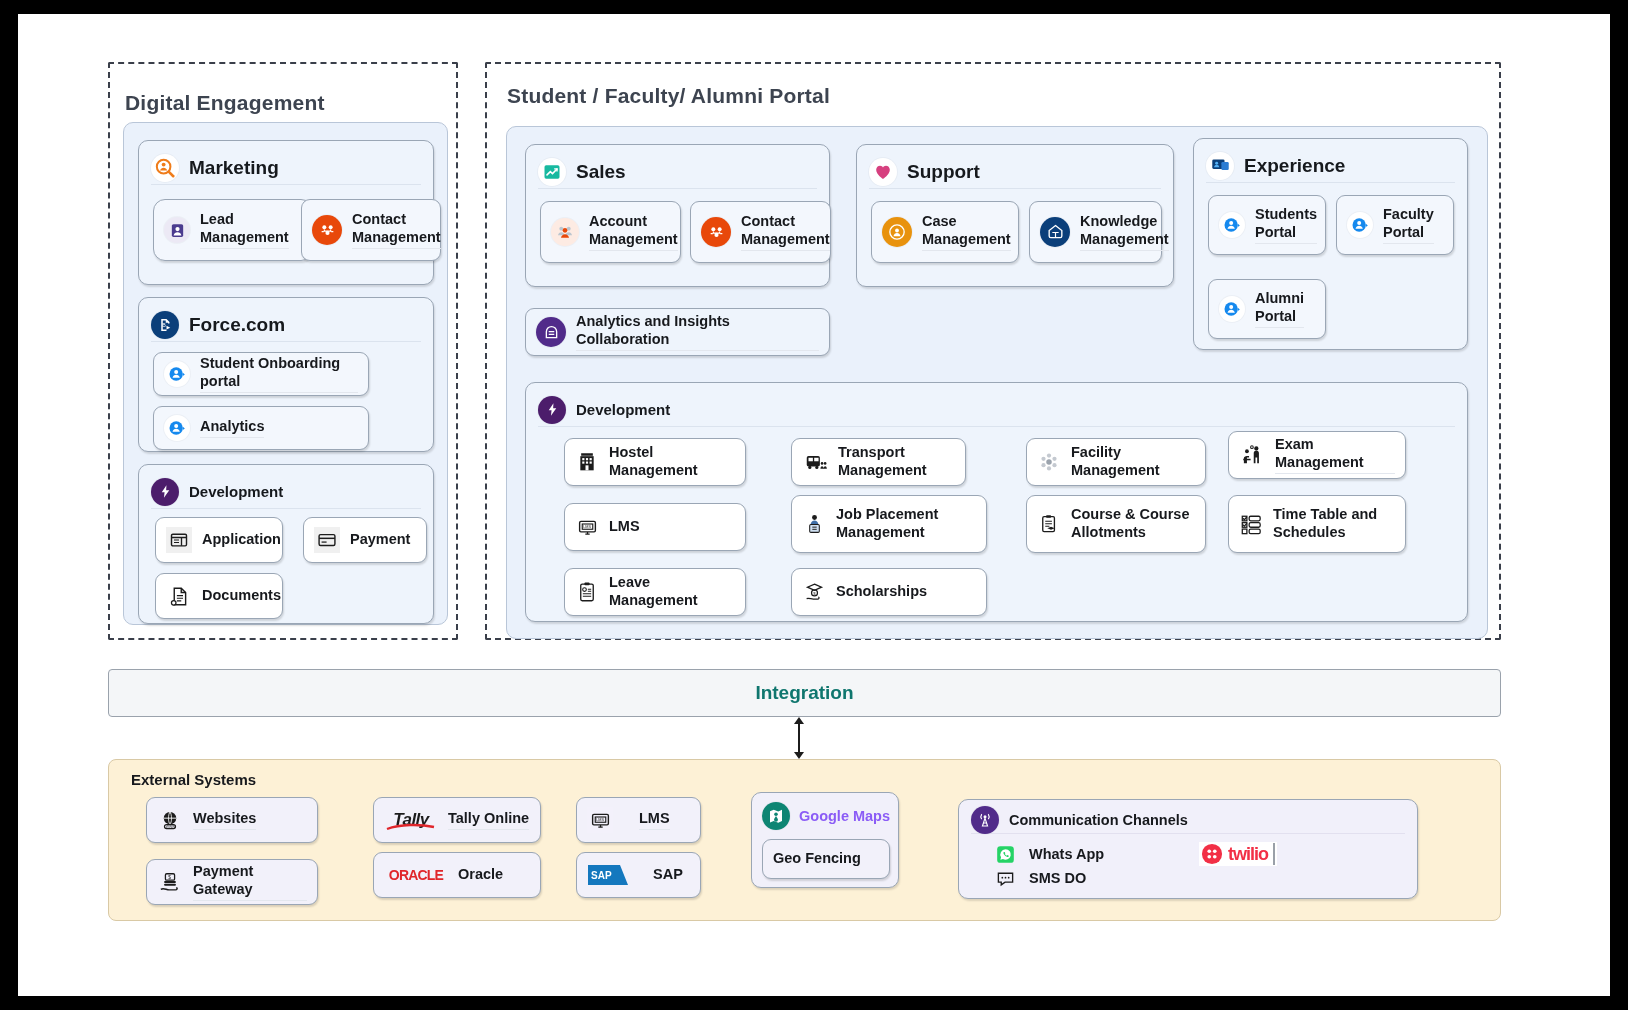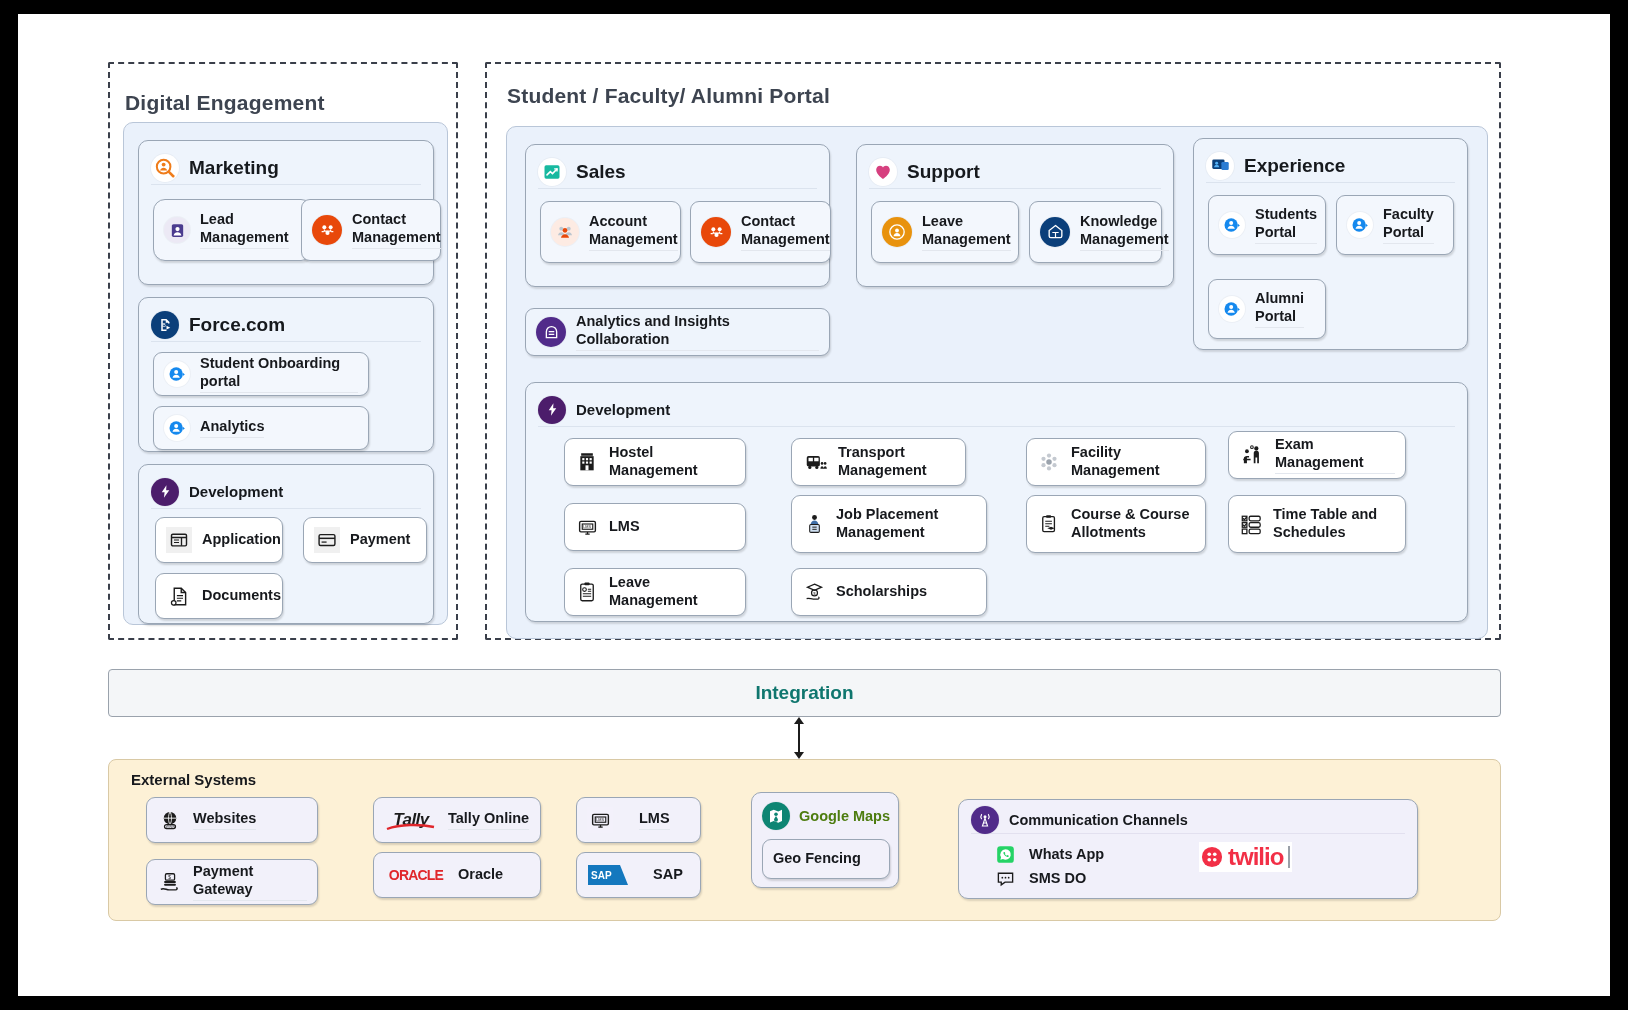--- a/index.html
+++ b/index.html
@@ -296,21 +296,21 @@
       <span class="t">Support</span>
     </div>
     <div class="tile" style="left:14px; top:56px; width:148px; height:62px;">
       <span class="ic round" style="width:30px;height:30px;background:#e8920d;">
         <svg width="20" height="20" viewBox="0 0 24 24">
           <circle cx="12" cy="12" r="8.6" fill="none" stroke="#fff" stroke-width="1.6"></circle>
           <circle cx="12" cy="10.2" r="2.3" fill="#fff"></circle>
           <path d="M7.8 17c.5-2.6 2.2-3.8 4.2-3.8s3.7 1.2 4.2 3.8z" fill="#fff"></path>
         </svg>
       </span>
-      <span class="lbl u">Leave
+      <span class="lbl u">Case
 Management</span>
     </div>
     <div class="tile" style="left:172px; top:56px; width:133px; height:62px;">
       <span class="ic round" style="width:30px;height:30px;background:#0b3f7a;">
         <svg width="19" height="19" viewBox="0 0 24 24">
           <path d="M12 3.2l8 6.3v7a2 2 0 0 1-2 2H6a2 2 0 0 1-2-2v-7z" fill="none" stroke="#fff" stroke-width="1.7"></path>
           <path d="M8 12h8M12 12v6" stroke="#fff" stroke-width="1.5"></path>
         </svg>
       </span>
       <span class="lbl u">Knowledge
@@ -604,21 +604,21 @@
 
   <div class="card lav" style="left:733px; top:778px; width:148px; height:96px;">
     <div style="position:absolute;left:10px;top:9px;display:flex;align-items:center;gap:9px;">
       <span class="ic round" style="width:28px;height:28px;background:#0e8573;">
         <svg width="18" height="18" viewBox="0 0 24 24">
           <path d="M4 5.5l5-2 6 2.6 5-2.6v15l-5 2.6-6-2.6-5 2z" fill="#fff"></path>
           <circle cx="12" cy="9.6" r="2.4" fill="#0e8573"></circle>
           <path d="M12 12c-1.6 2.4-2.6 3.6-2.6 5a2.6 2.6 0 1 0 5.2 0c0-1.4-1-2.6-2.6-5z" fill="#0e8573"></path>
         </svg>
       </span>
-      <span style="font-size:14.5px;font-weight:bold;color:#4d7c0f;">Google Maps</span>
+      <span style="font-size:14.5px;font-weight:bold;color:#8b5cf6;">Google Maps</span>
     </div>
     <div class="tile lav" style="left:10px; top:46px; width:128px; height:40px;">
       <span class="lbl">Geo Fencing</span>
     </div>
   </div>
 
   <div class="card lav" style="left:940px; top:785px; width:460px; height:100px;">
     <div style="position:absolute;left:12px;top:6px;right:12px;height:28px;display:flex;align-items:center;gap:10px;border-bottom:1px solid #e2e0ef;">
       <span class="ic round" style="width:28px;height:28px;background:#512b8a;">
         <svg width="18" height="18" viewBox="0 0 24 24">
@@ -654,18 +654,18 @@
     </div>
 
     <div style="position:absolute;left:240px;top:42px;display:flex;align-items:center;gap:5px;background:#fff;padding:1px 2px;">
       <svg width="22" height="22" viewBox="0 0 24 24">
         <circle cx="12" cy="12" r="11" fill="#f22f46"></circle>
         <circle cx="9" cy="9" r="2" fill="#fff"></circle>
           <circle cx="15" cy="9" r="2" fill="#fff"></circle>
         <circle cx="9" cy="15" r="2" fill="#fff"></circle>
           <circle cx="15" cy="15" r="2" fill="#fff"></circle>
       </svg>
-      <span class="logo-txt" style="font-size:24px;color:#f22f46;letter-spacing:-1px;text-align:right;">twilio</span>
+      <span class="logo-txt" style="font-size:18px;color:#f22f46;letter-spacing:-1px;text-align:right;">twilio</span>
       <span style="width:2px;height:22px;background:#9aa0a8;"></span>
     </div>
   </div>
 
 </div>
 
 </body></html>

